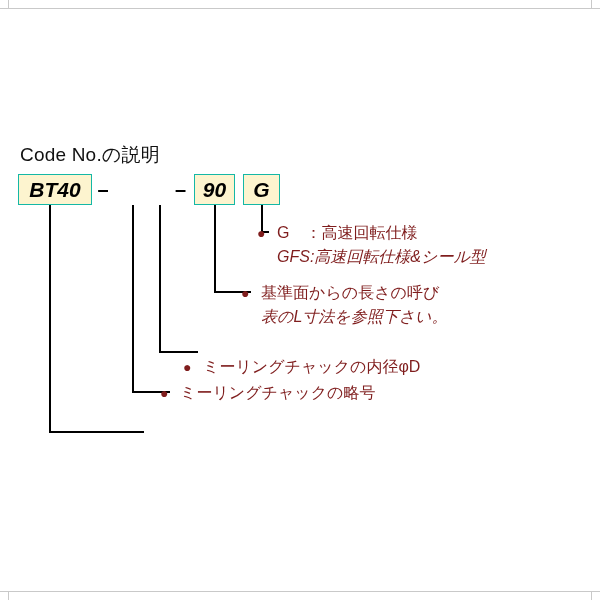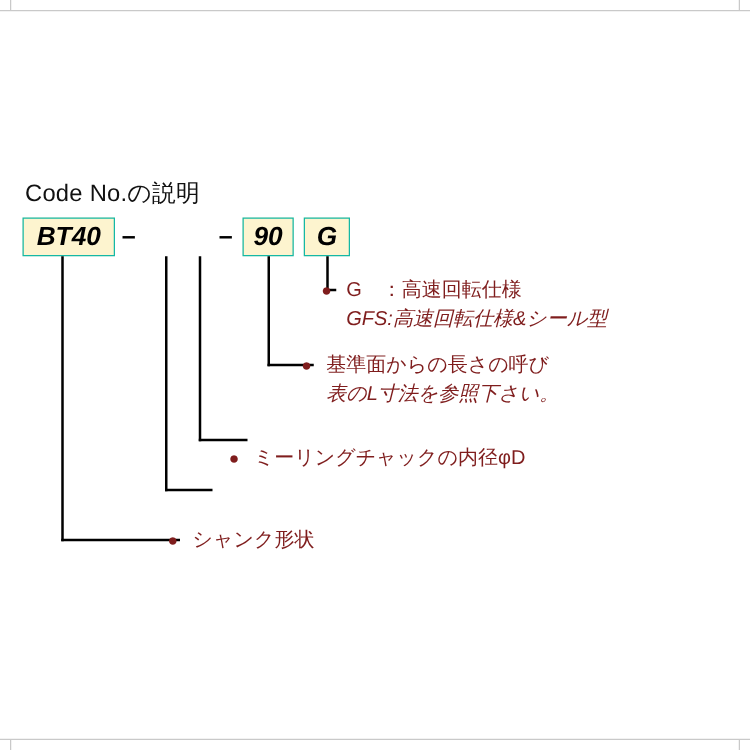--- a/index.html
+++ b/index.html
@@ -146,18 +146,18 @@
 
   <div class="ann" id="ann-length">
     <div class="ann-line"><span class="bullet">●</span><span>基準面からの長さの呼び</span></div>
     <div class="ann-line indent"><span>表のL寸法を参照下さい。</span></div>
   </div>
 
   <div class="ann" id="ann-diam">
     <div class="ann-line"><span class="bullet">●</span><span>ミーリングチャックの内径φD</span></div>
   </div>
 
+  <div class="ann" id="ann-abbr">
+    <div class="ann-line"><span class="bullet">●</span><span>ミーリングチャックの略号</span></div>
+  </div>
 
-  <div class="ann" id="ann-shank">
-    <div class="ann-line"><span class="bullet">●</span><span>シャンク形状</span></div>
-  </div>
 
 </div>
 
 </body></html>

